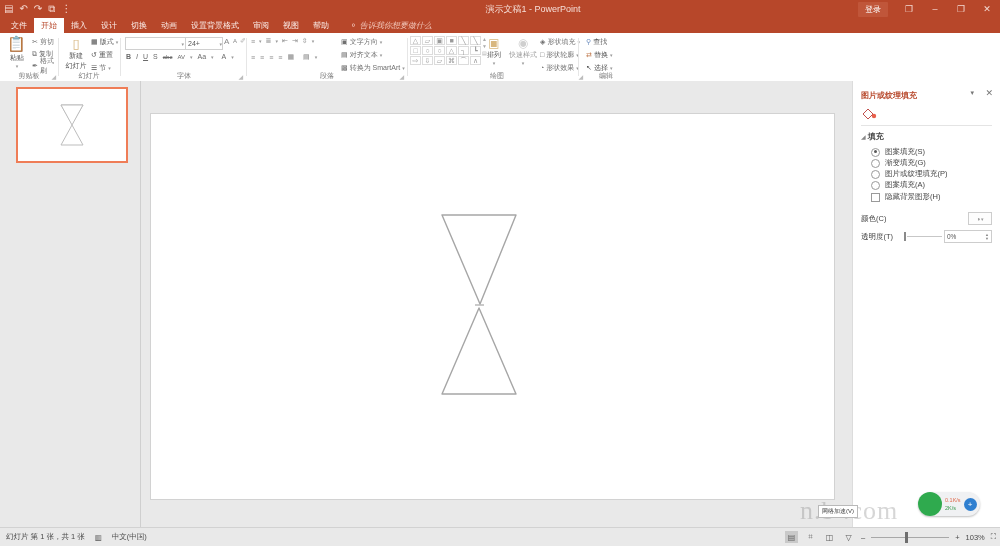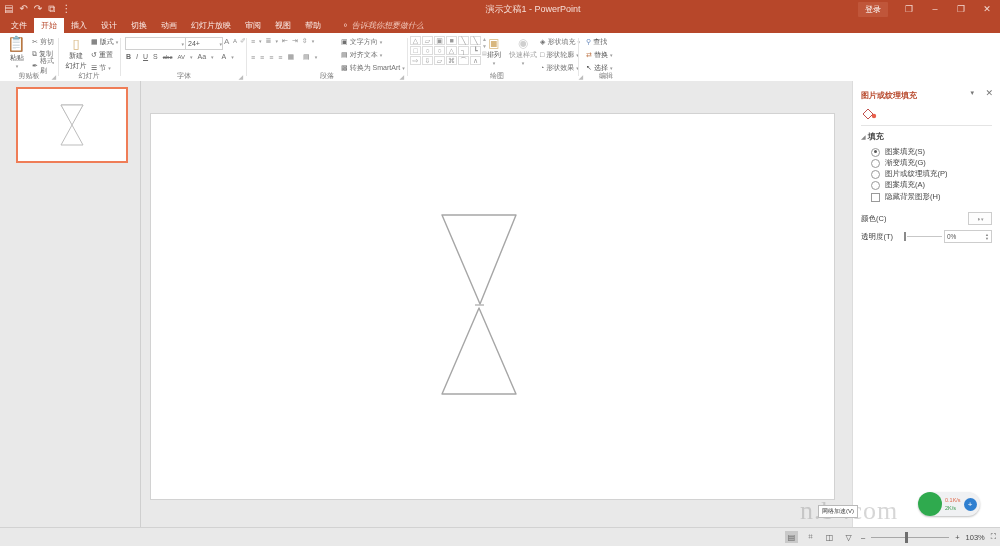--- a/index.html
+++ b/index.html
@@ -123,21 +123,21 @@
   </div>
 
   <div class="tabbar">
     <div class="tabs">
       <div class="tab">文件</div>
       <div class="tab active">开始</div>
       <div class="tab">插入</div>
       <div class="tab">设计</div>
       <div class="tab">切换</div>
       <div class="tab">动画</div>
-      <div class="tab">幻灯片放映</div>
+      <div class="tab">设置背景格式</div>
       <div class="tab">审阅</div>
       <div class="tab">视图</div>
       <div class="tab">帮助</div>
       <div class="tell-me">
         <span class="bulb">⚬</span>
         <span class="tm">告诉我你想要做什么</span>
       </div>
     </div>
     <div class="share">
       <span>⤴</span>
@@ -428,20 +428,25 @@
   <div class="netwidget">
     <span class="netball"></span>
     <span class="netnums">
       <span class="up">0.1K/s</span>
       <span class="dn">2K/s</span>
     </span>
     <span class="netplus">+</span>
   </div>
 
   <div class="statusbar">
+    <div class="sb-left">
+      <span>幻灯片 第 1 张，共 1 张</span>
+      <span>▥</span>
+      <span>中文(中国)</span>
+    </div>
     <div class="sb-right">
       <span class="viewbtn active">▤</span>
       <span class="viewbtn">⌗</span>
       <span class="viewbtn">◫</span>
       <span class="viewbtn">▽</span>
       <span>–</span>
       <span class="zoomtrack">
         <span class="zt"></span>
         <span class="zk"></span>
       </span>

